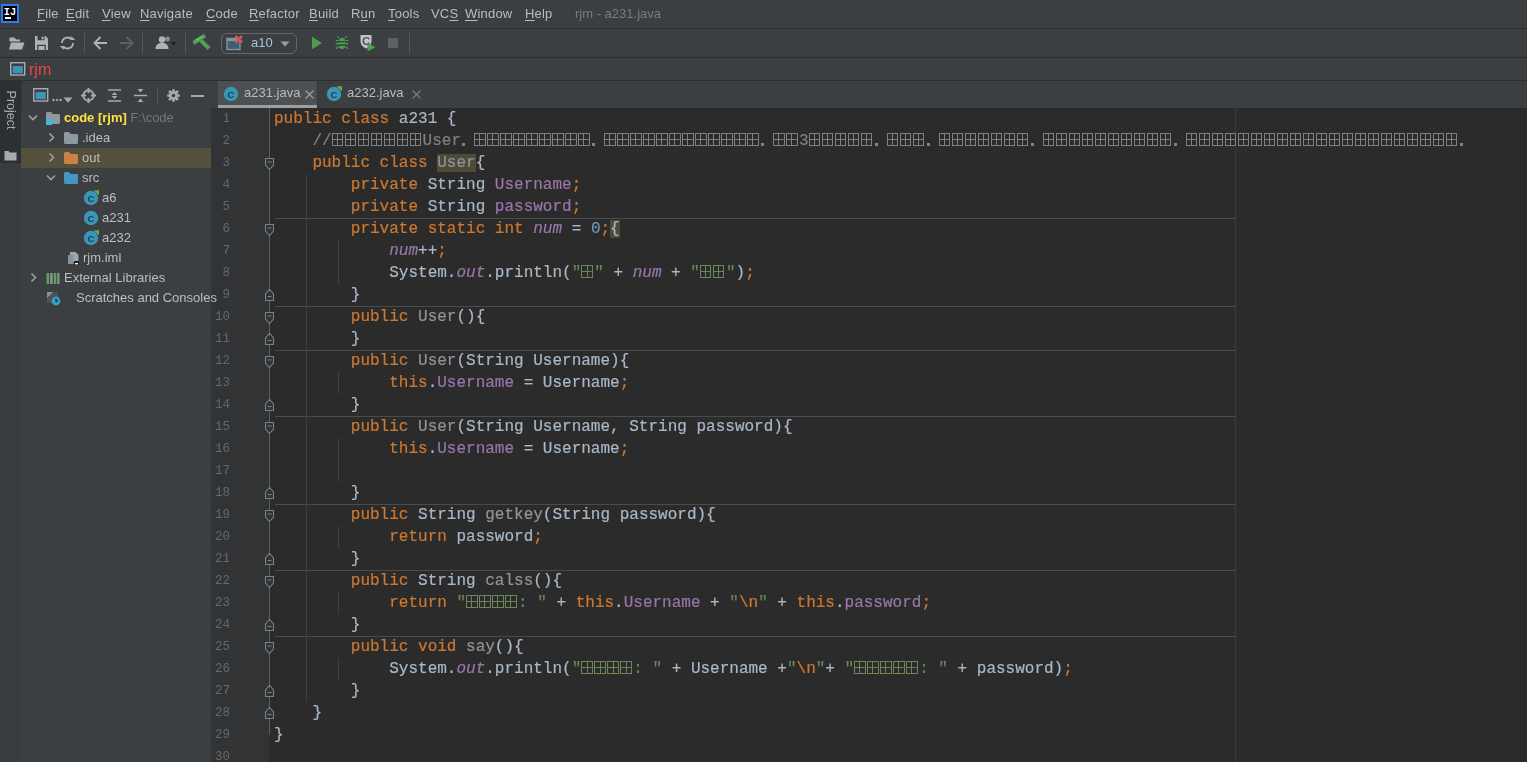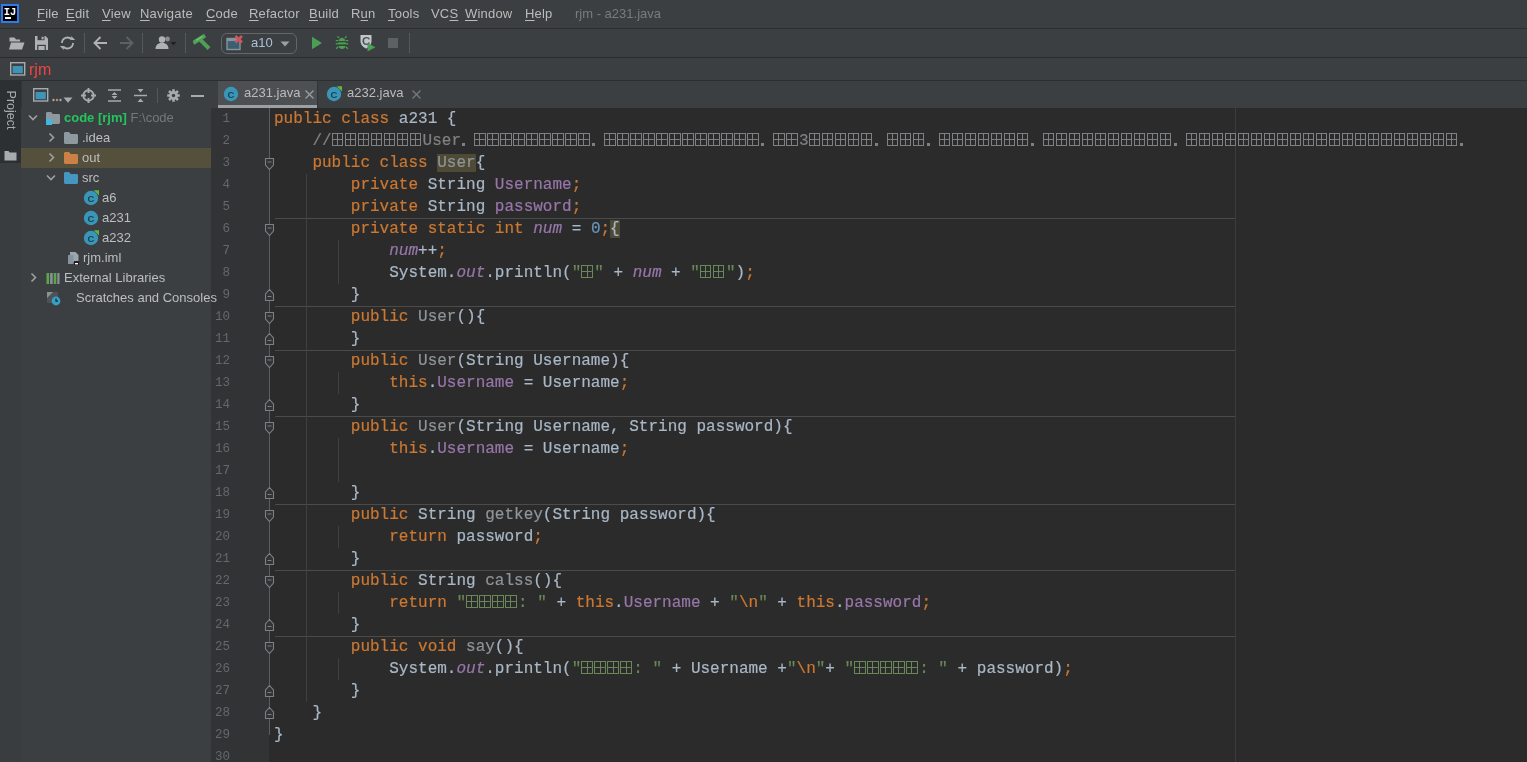--- a/index.html
+++ b/index.html
@@ -201,21 +201,21 @@
       <path d="M1.5 1.5 L9.5 9.5 M9.5 1.5 L1.5 9.5" stroke="#777a7d" stroke-width="1.3"></path>
     </svg>
 <div class="tsel" style="top:148px"></div>
     <svg class="av" style="left:26px;top:110px" width="15" height="15">
       <path d="M3 5.5 L7 9.5 L11 5.5" fill="none" stroke="#9da0a2" stroke-width="1.6"></path>
     </svg>
     <svg class="av" style="left:45px;top:110px" width="16" height="16">
       <path d="M1 3.5 C1 2.7 1.6 2 2.5 2 h3.6 l1.6 2 h6 c.8 0 1.3.6 1.3 1.4 v7.2 c0 .8-.5 1.4-1.3 1.4 H2.3 C1.5 14 1 13.4 1 12.6 z" fill="#8e999f"></path>
       <rect x="1" y="9" width="6" height="6" fill="#40b6e0"></rect>
     </svg>
-    <span class="tt" style="left:64px;top:110px"><b style="color:#22c55e;font-weight:bold">code [rjm]</b> <span style="color:#737879">F:\code</span></span>
+    <span class="tt" style="left:64px;top:110px"><b style="color:#fde047;font-weight:bold">code [rjm]</b> <span style="color:#737879">F:\code</span></span>
     <svg class="av" style="left:44px;top:130px" width="15" height="15">
       <path d="M5.5 3.5 L9.5 7.5 L5.5 11.5" fill="none" stroke="#9da0a2" stroke-width="1.6"></path>
     </svg>
     <svg class="av" style="left:63px;top:130px" width="16" height="16">
       <path d="M1 3.5 C1 2.7 1.6 2 2.5 2 h3.6 l1.6 2 h6 c.8 0 1.3.6 1.3 1.4 v7.2 c0 .8-.5 1.4-1.3 1.4 H2.3 C1.5 14 1 13.4 1 12.6 z" fill="#8e999f"></path>
     </svg>
     <span class="tt" style="left:82px;top:130px">.idea</span>
     <svg class="av" style="left:44px;top:150px" width="15" height="15">
       <path d="M5.5 3.5 L9.5 7.5 L5.5 11.5" fill="none" stroke="#9da0a2" stroke-width="1.6"></path>
     </svg>

